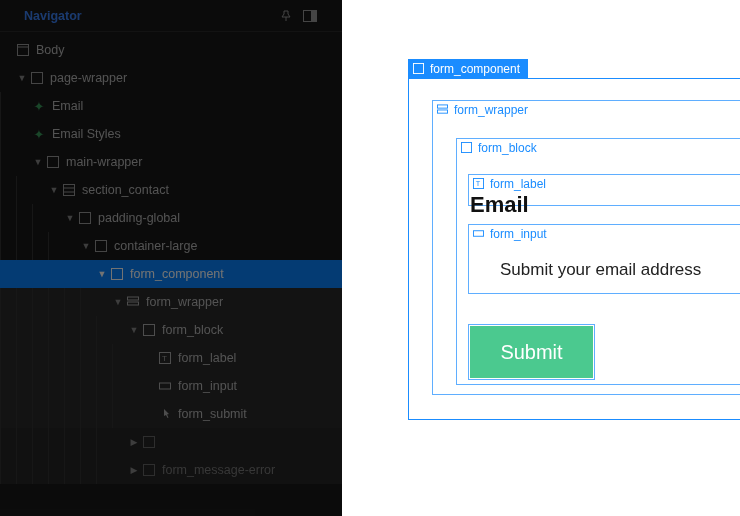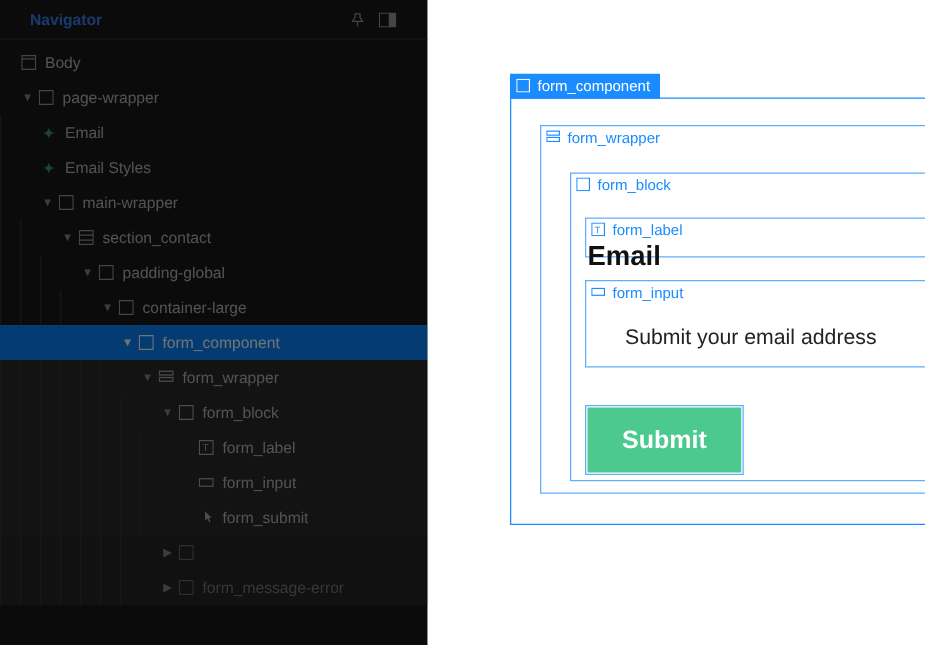--- a/index.html
+++ b/index.html
@@ -154,21 +154,21 @@
     font-size: 17px;
     color: #222;
   }
   .submit-btn {
     position: absolute;
     left: 128px; top: 326px;
     width: 123px; height: 52px;
     background: #4bc98f;
     color: #fff;
     font-size: 20px;
-    font-weight: 700;
+    font-weight: 400;
     display: flex;
     align-items: center;
     justify-content: center;
     border: none;
   }
   .tag-ic { width:12px; height:12px; display:inline-flex; }
   .tag-ic svg { display:block; }
 </style>
 </head>
 <body>

